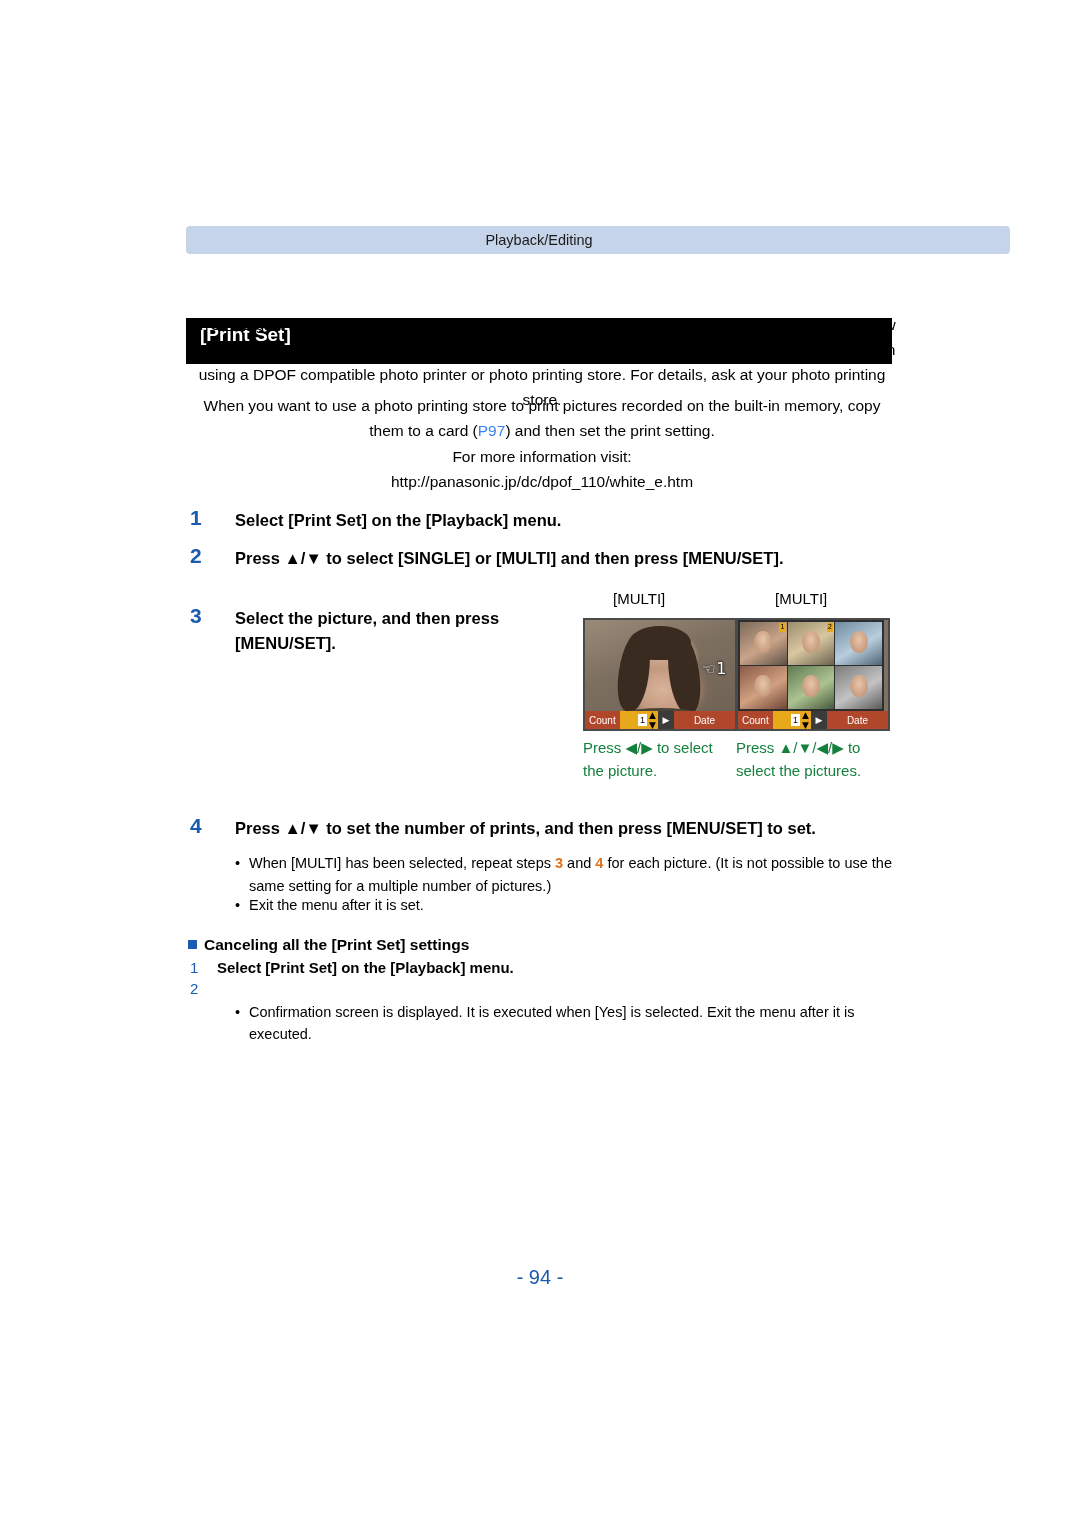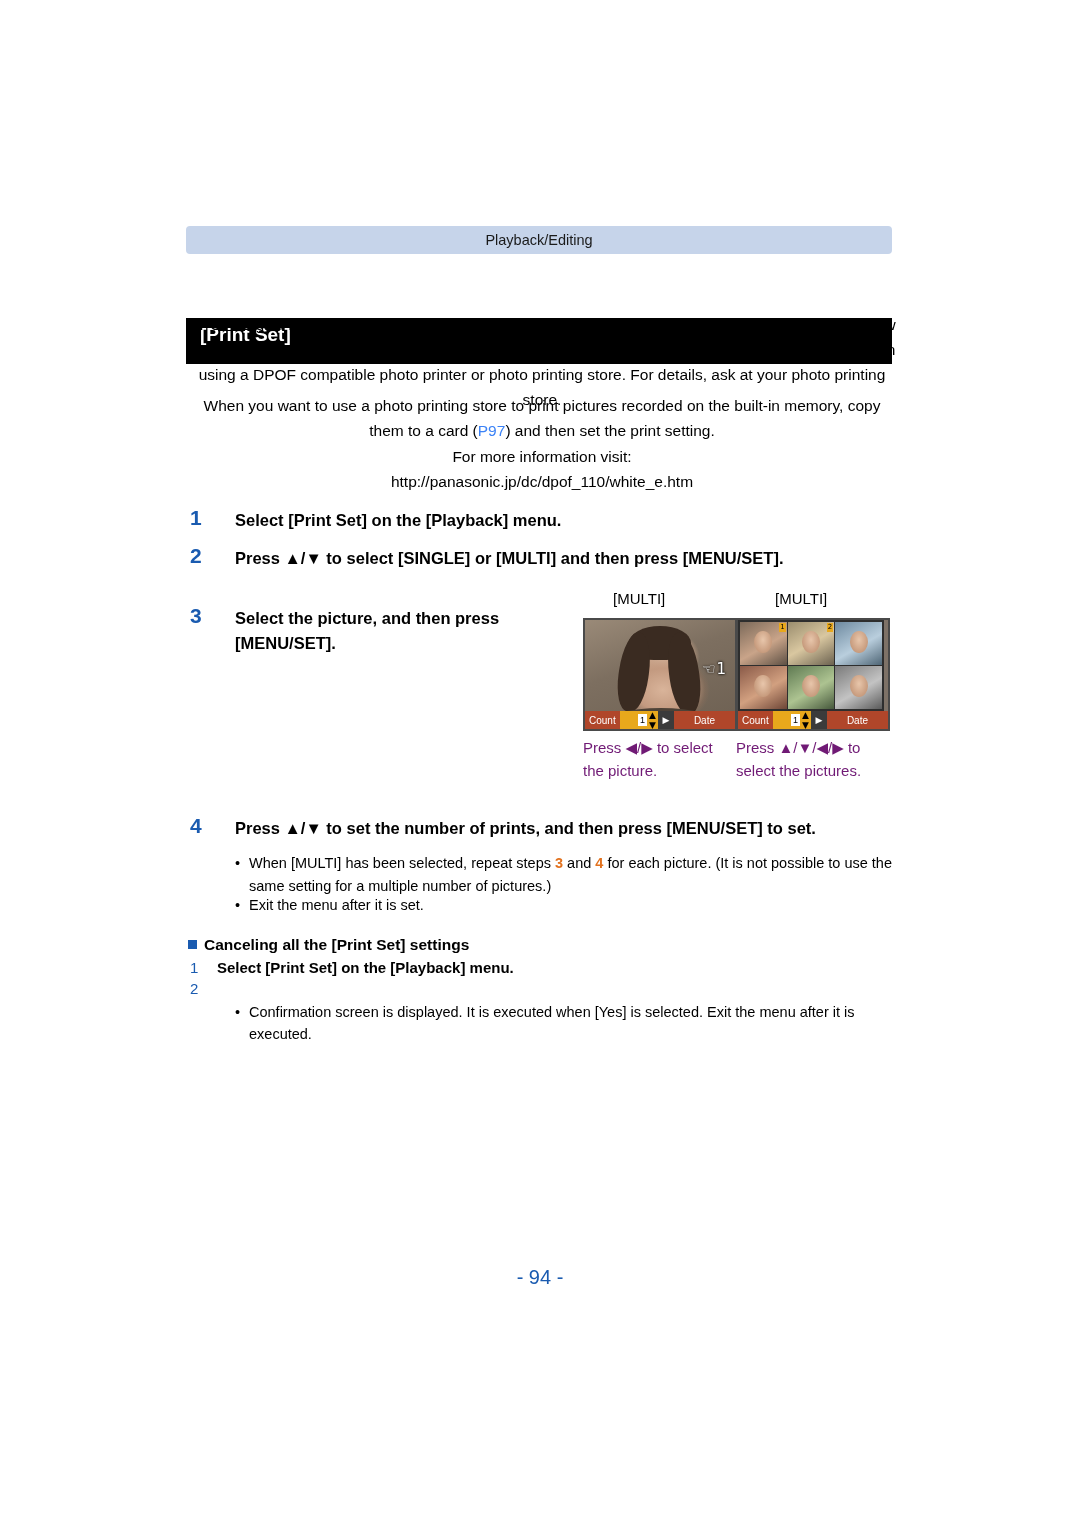--- a/index.html
+++ b/index.html
@@ -20,21 +20,21 @@
     left: 0; top: 0;
     width: 1080px;
     height: 1526px;
   }
 
   
   .header-bar {
     position: absolute;
     left: 186px;
     top: 226px;
-    width: 706px;
+    width: 824px;
     height: 28px;
     background: #c6d4ea;
     border-radius: 4px;
   }
   .header-bar-text {
     position: absolute;
     left: 0; top: 0;
     width: 706px;
     height: 28px;
     line-height: 28px;
@@ -258,21 +258,21 @@
     font-size: 7px;
     line-height: 9px;
     padding: 0 1px;
     font-family: "DejaVu Sans", sans-serif;
   }
 
   .press-note {
     position: absolute;
     font-size: 15px;
     line-height: 23px;
-    color: #701a75;
+    color: #15803d;
   }
   #note-single { left: 583px; top: 736px; width: 150px; }
   #note-multi  { left: 736px; top: 736px; width: 165px; }
 
   
   .bullet-block {
     position: absolute;
     font-size: 14.5px;
     line-height: 23px;
     color: #000;

